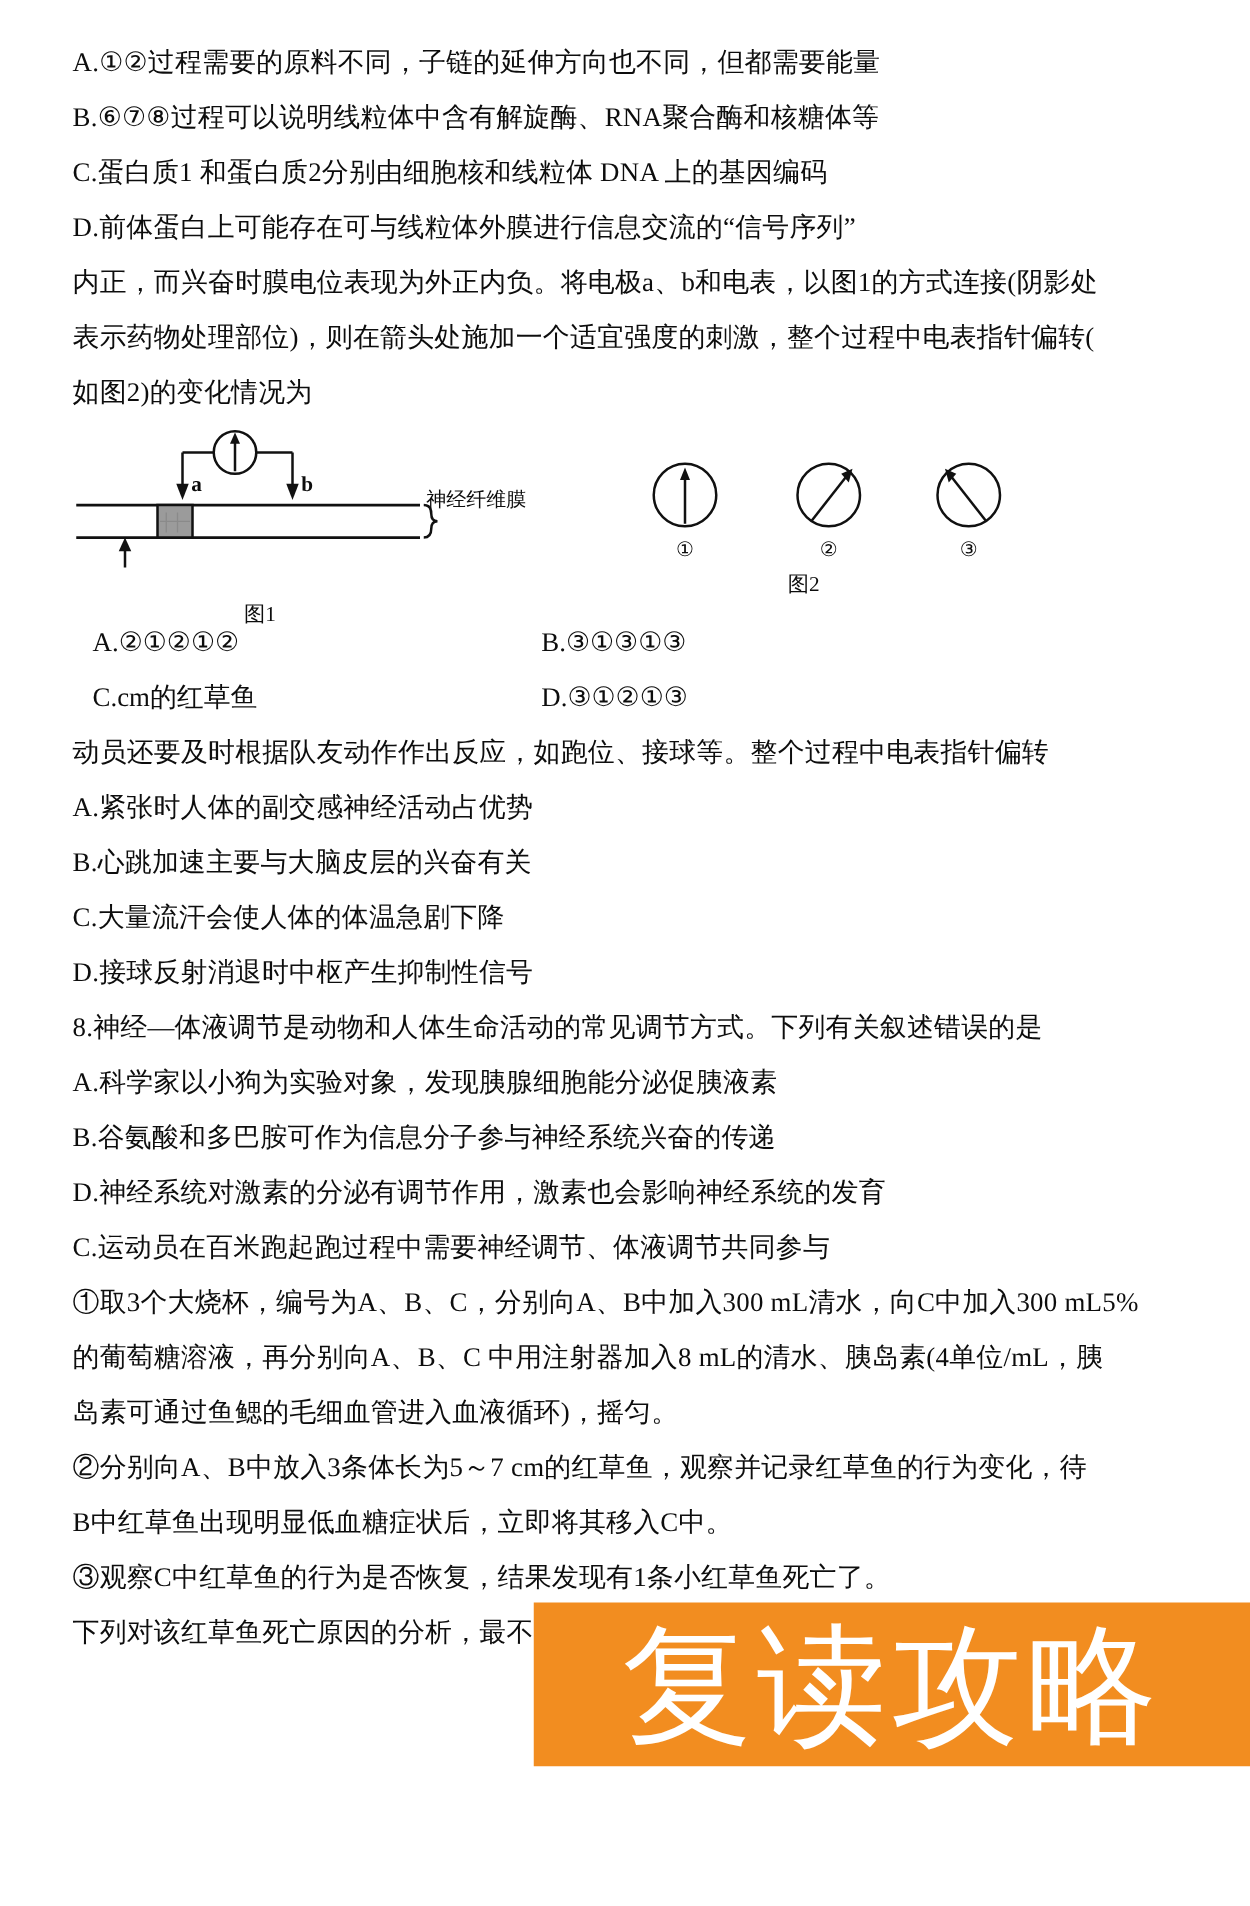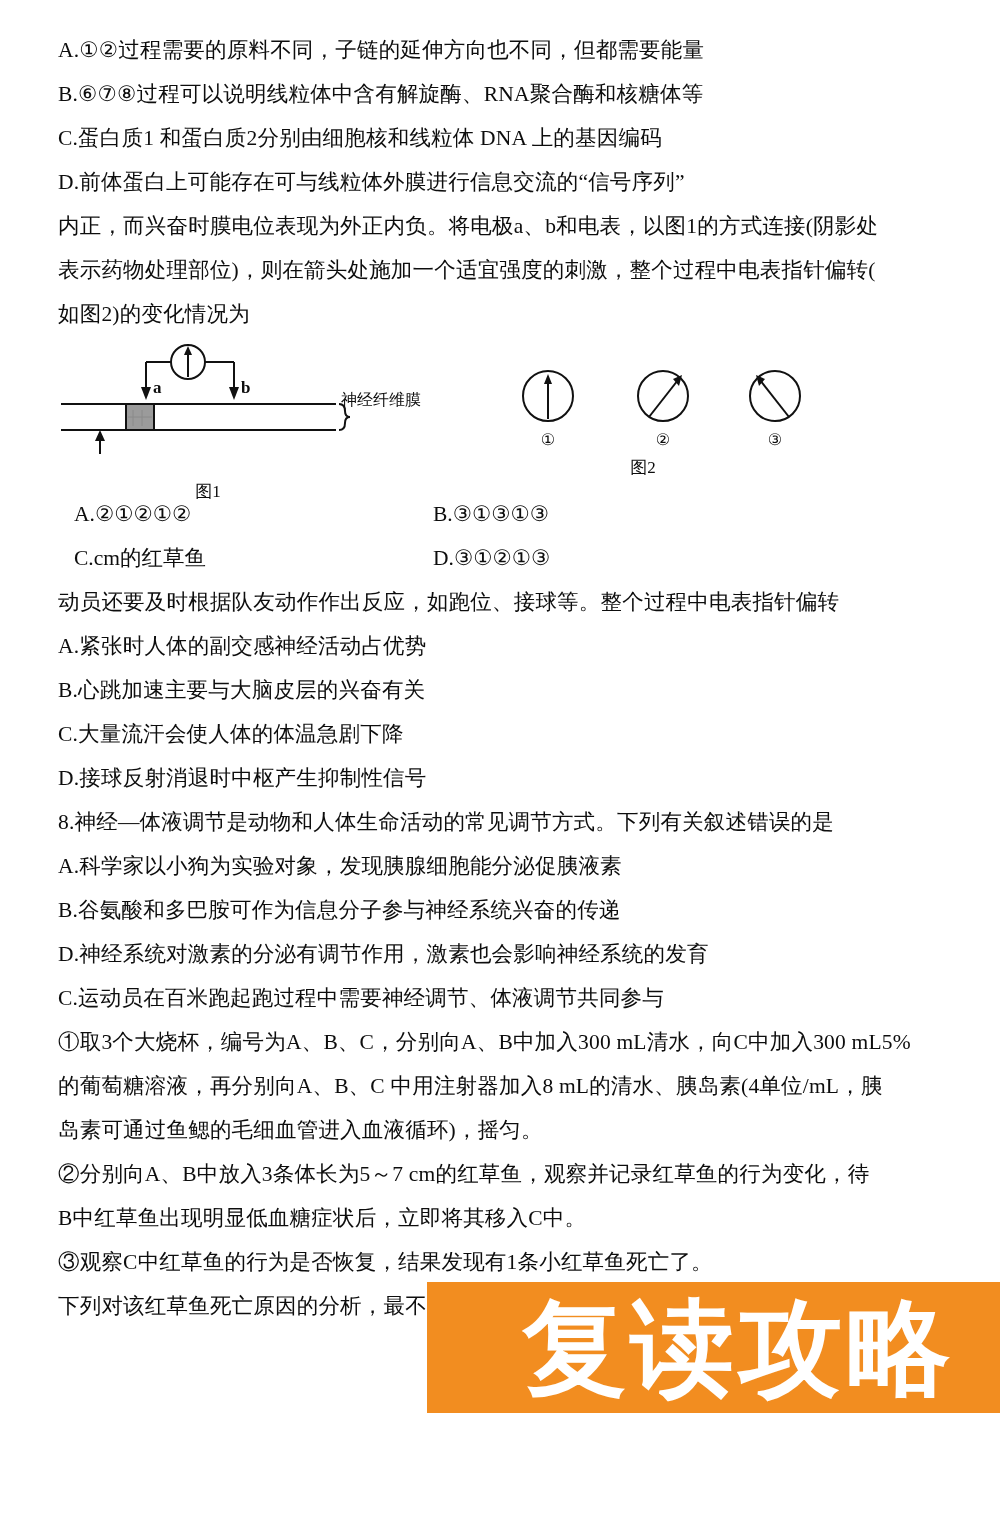--- a/index.html
+++ b/index.html
@@ -105,26 +105,25 @@
     background: #F28D20;
     overflow: hidden;
   }
   .watermark-text {
     position: absolute;
     left: 50%;
     top: 50%;
     transform: translate(-50%, -50%);
     color: #ffffff;
     font-family: "DejaVu Sans", "Liberation Sans", sans-serif;
-    font-weight: bold;
+    font-weight: normal;
     font-size: 104px;
     line-height: 104px;
     letter-spacing: 4px;
     white-space: nowrap;
-    margin-left: 25px;
   }
   .covered {
     position: relative;
   }
 </style>
 </head>
 <body>
 
 <div class="page">
 

